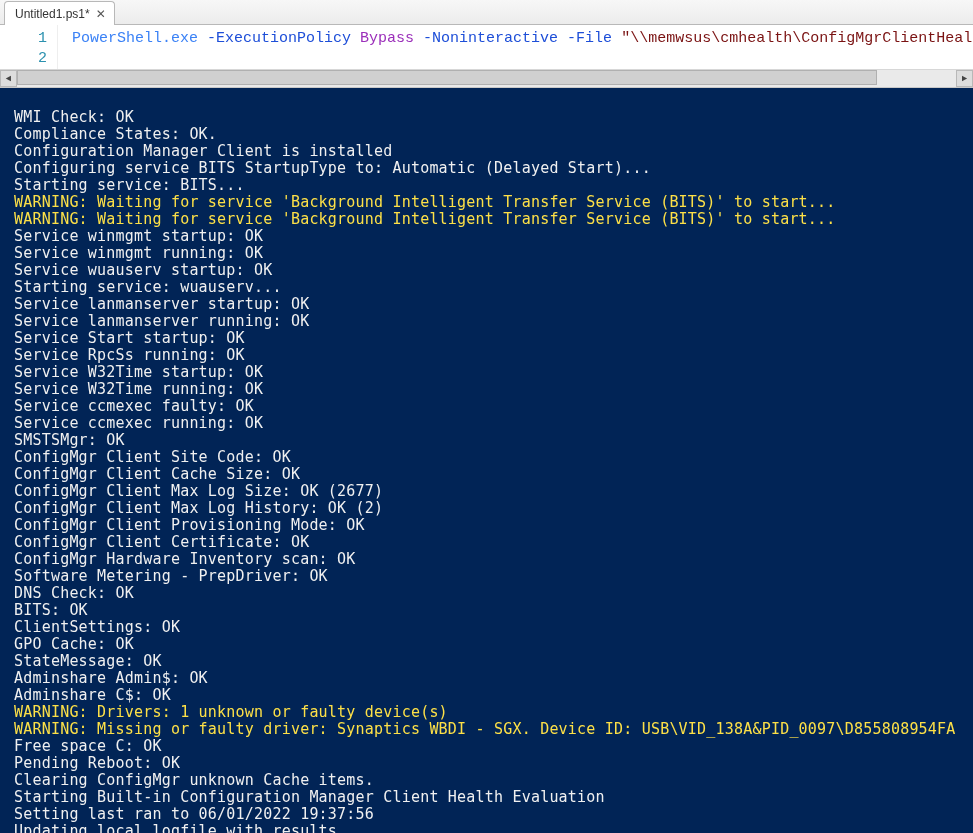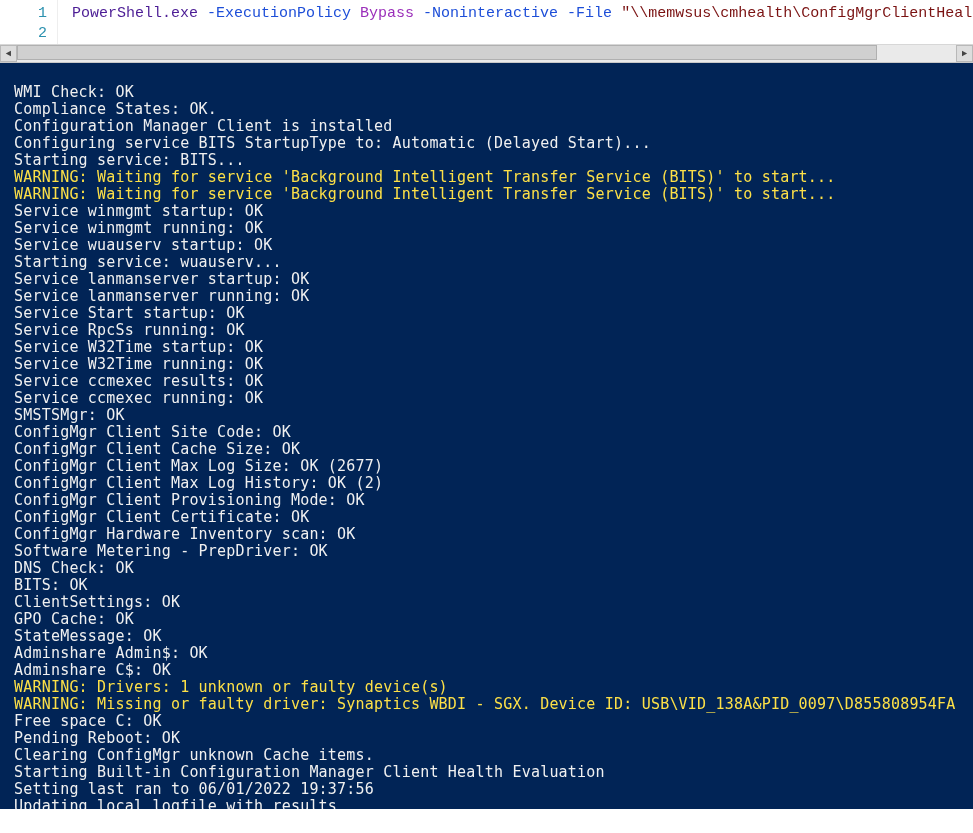--- a/index.html
+++ b/index.html
@@ -61,21 +61,21 @@
     user-select: none;
     border-right: 1px solid #eee;
   }
   .code {
     padding: 4px 0 0 14px;
     font-size: 15px;
     line-height: 20px;
     white-space: pre;
     overflow: hidden;
   }
-  .tok-cmd    { color: #4c1d95; }
+  .tok-cmd    { color: #3b82f6; }
   .tok-param  { color: #1d4ed8; }
   .tok-key    { color: #9b2fba; text-align: right; }
   .tok-string { color: #7a1212; }
   .hscroll {
     height: 18px;
     background: #eaeaea;
     border-top: 1px solid #d7d7d7;
     display: flex;
     align-items: center;
   }
@@ -115,20 +115,26 @@
     white-space: pre;
     overflow: hidden;
     letter-spacing: 0.2px;
   }
   .console .warn { color: #fde047; }
 </style>
 </head>
 <body>
 
 <div class="editor-area">
+  <div class="tabs">
+    <div class="tab">
+      <span>Untitled1.ps1*</span>
+      <span class="close">✕</span>
+    </div>
+  </div>
 
   <div class="code-editor">
     <div class="gutter">
       <div>1</div>
       <div>2</div>
     </div>
     <div class="code"><span class="tok-cmd">PowerShell.exe</span><span class="tok-param"> -ExecutionPolicy </span><span class="tok-key">Bypass</span><span class="tok-param"> -Noninteractive </span><span class="tok-param">-File</span><span> </span><span class="tok-string">"\\memwsus\cmhealth\ConfigMgrClientHeal</span></div>
   </div>
 
   <div class="hscroll">
@@ -151,21 +157,21 @@
 <span>Service winmgmt startup: OK</span>
 <span>Service winmgmt running: OK</span>
 <span>Service wuauserv startup: OK</span>
 <span>Starting service: wuauserv...</span>
 <span>Service lanmanserver startup: OK</span>
 <span>Service lanmanserver running: OK</span>
 <span>Service Start startup: OK</span>
 <span>Service RpcSs running: OK</span>
 <span>Service W32Time startup: OK</span>
 <span>Service W32Time running: OK</span>
-<span>Service ccmexec results: OK</span>
+<span>Service ccmexec faulty: OK</span>
 <span>Service ccmexec running: OK</span>
 <span>SMSTSMgr: OK</span>
 <span>ConfigMgr Client Site Code: OK</span>
 <span>ConfigMgr Client Cache Size: OK</span>
 <span>ConfigMgr Client Max Log Size: OK (2677)</span>
 <span>ConfigMgr Client Max Log History: OK (2)</span>
 <span>ConfigMgr Client Provisioning Mode: OK</span>
 <span>ConfigMgr Client Certificate: OK</span>
 <span>ConfigMgr Hardware Inventory scan: OK</span>
 <span>Software Metering - PrepDriver: OK</span>

